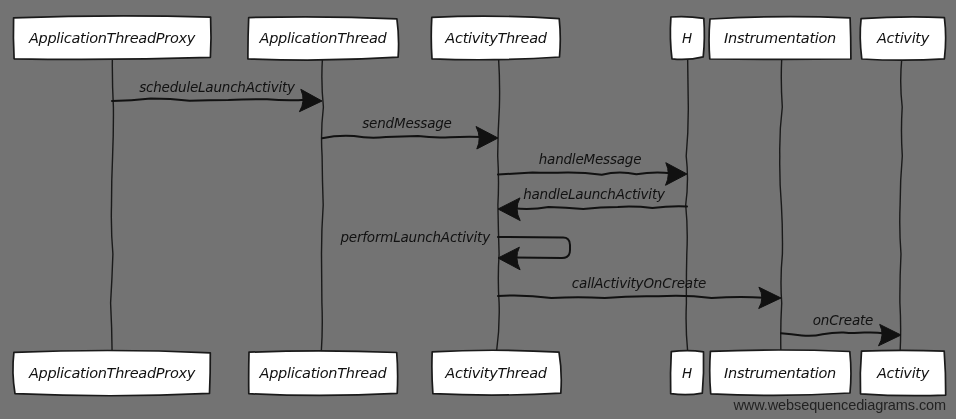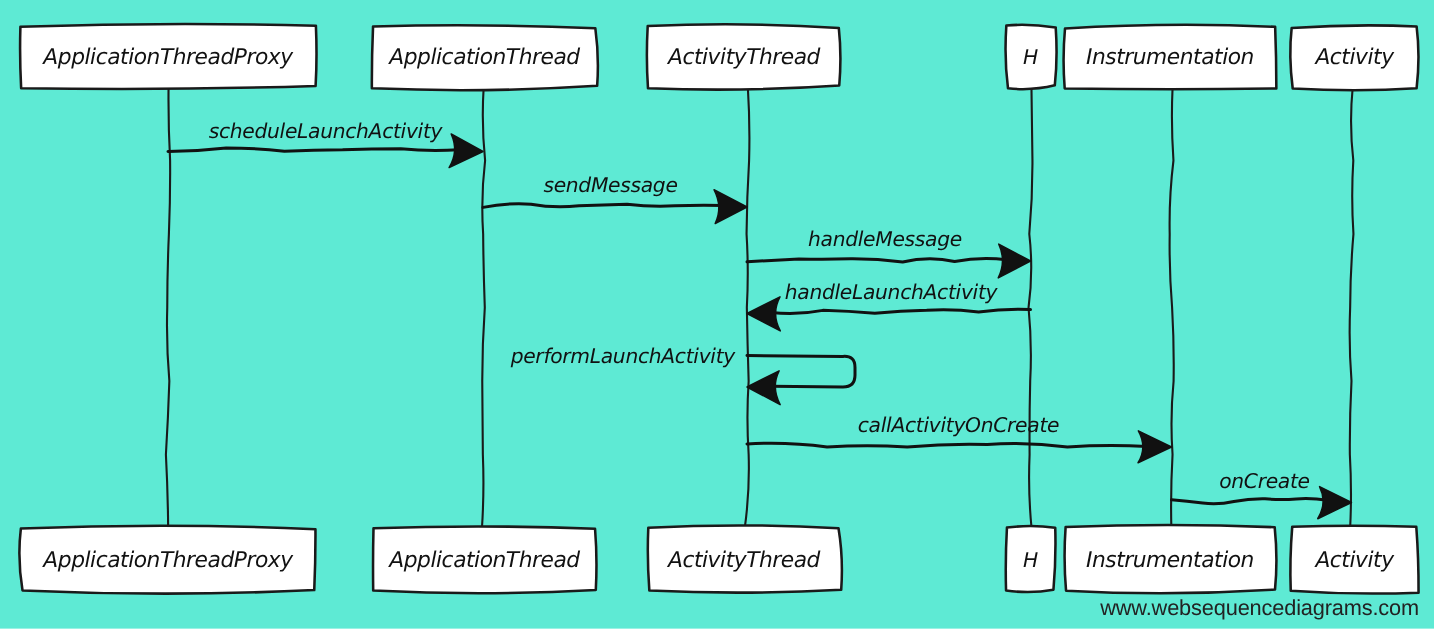--- a/index.html
+++ b/index.html
@@ -12,21 +12,21 @@
     width: 956px;
     height: 419px;
     overflow: hidden;
     font-family: "DejaVu Sans", sans-serif;
     position: relative;
   }
   #diagram-root {
     position: relative;
     width: 956px;
     height: 419px;
-    background: #5eead4;
+    background: #737373;
   }
   svg#sequence-svg {
     display: block;
     width: 956px;
     height: 419px;
   }
   .actor-box-shape {
     fill: #ffffff;
     stroke: #1a1a1a;
     stroke-width: 1.7;

